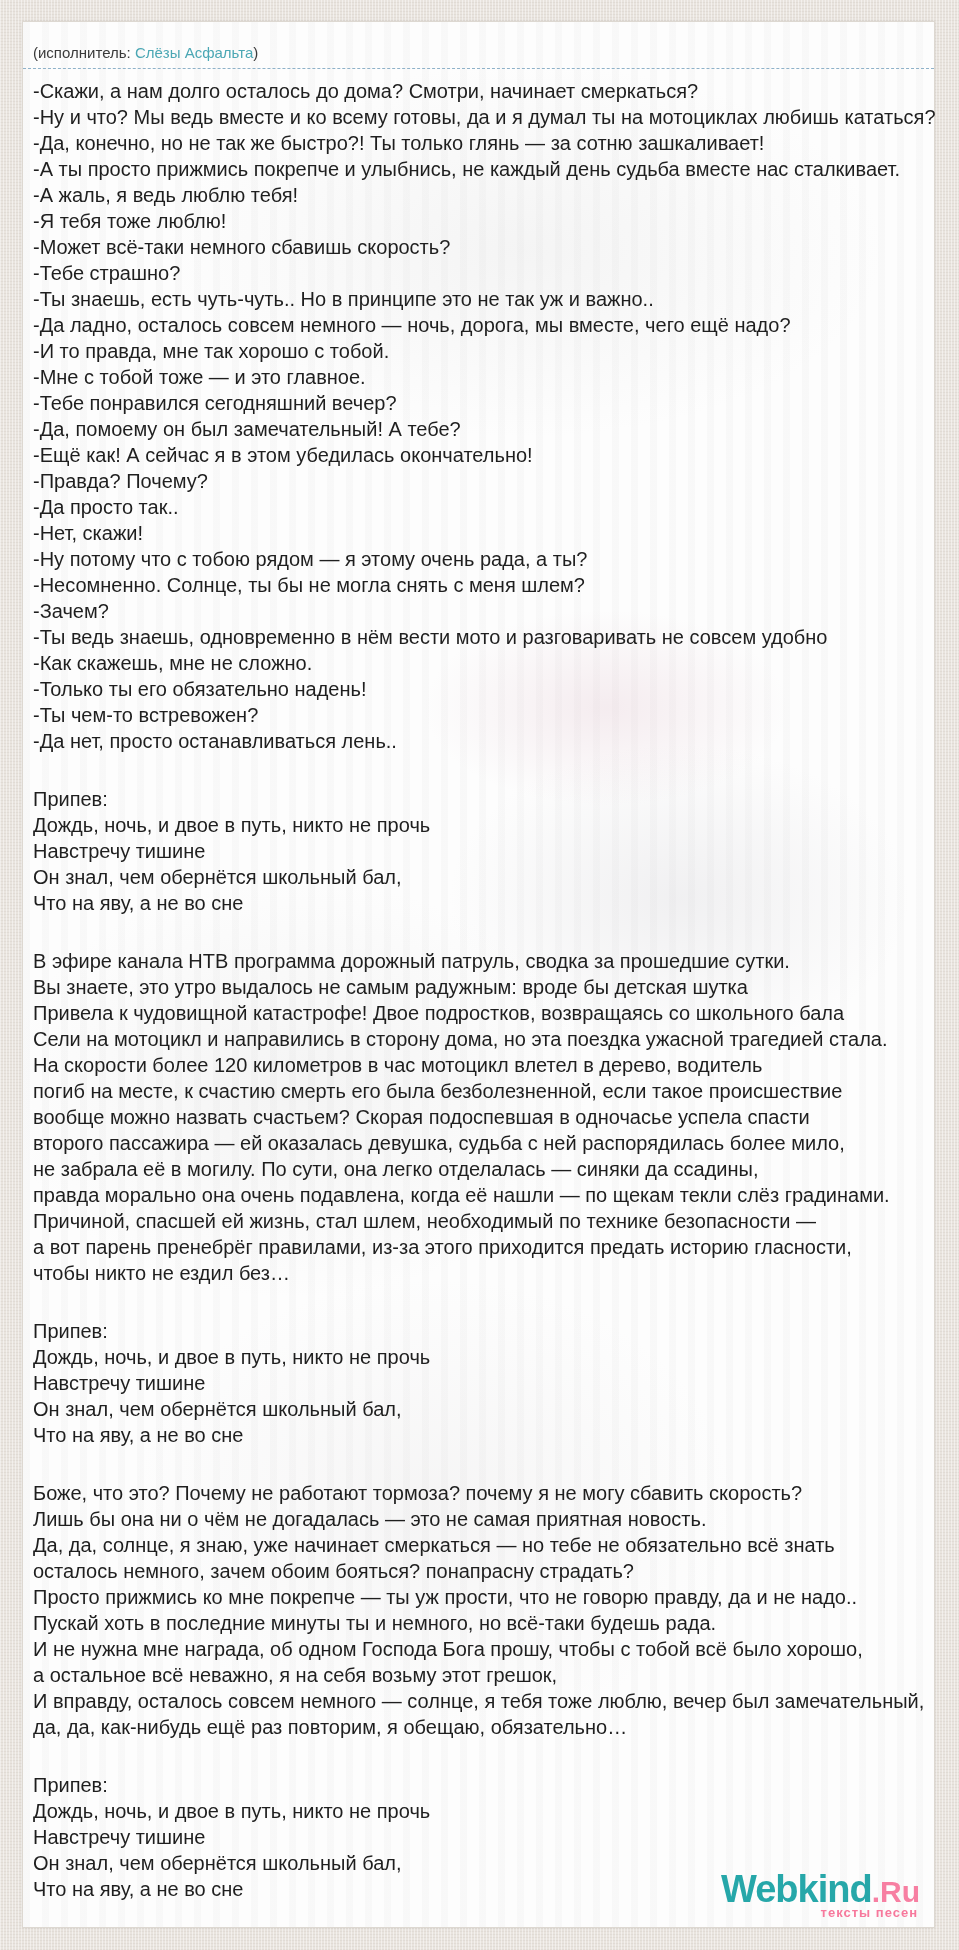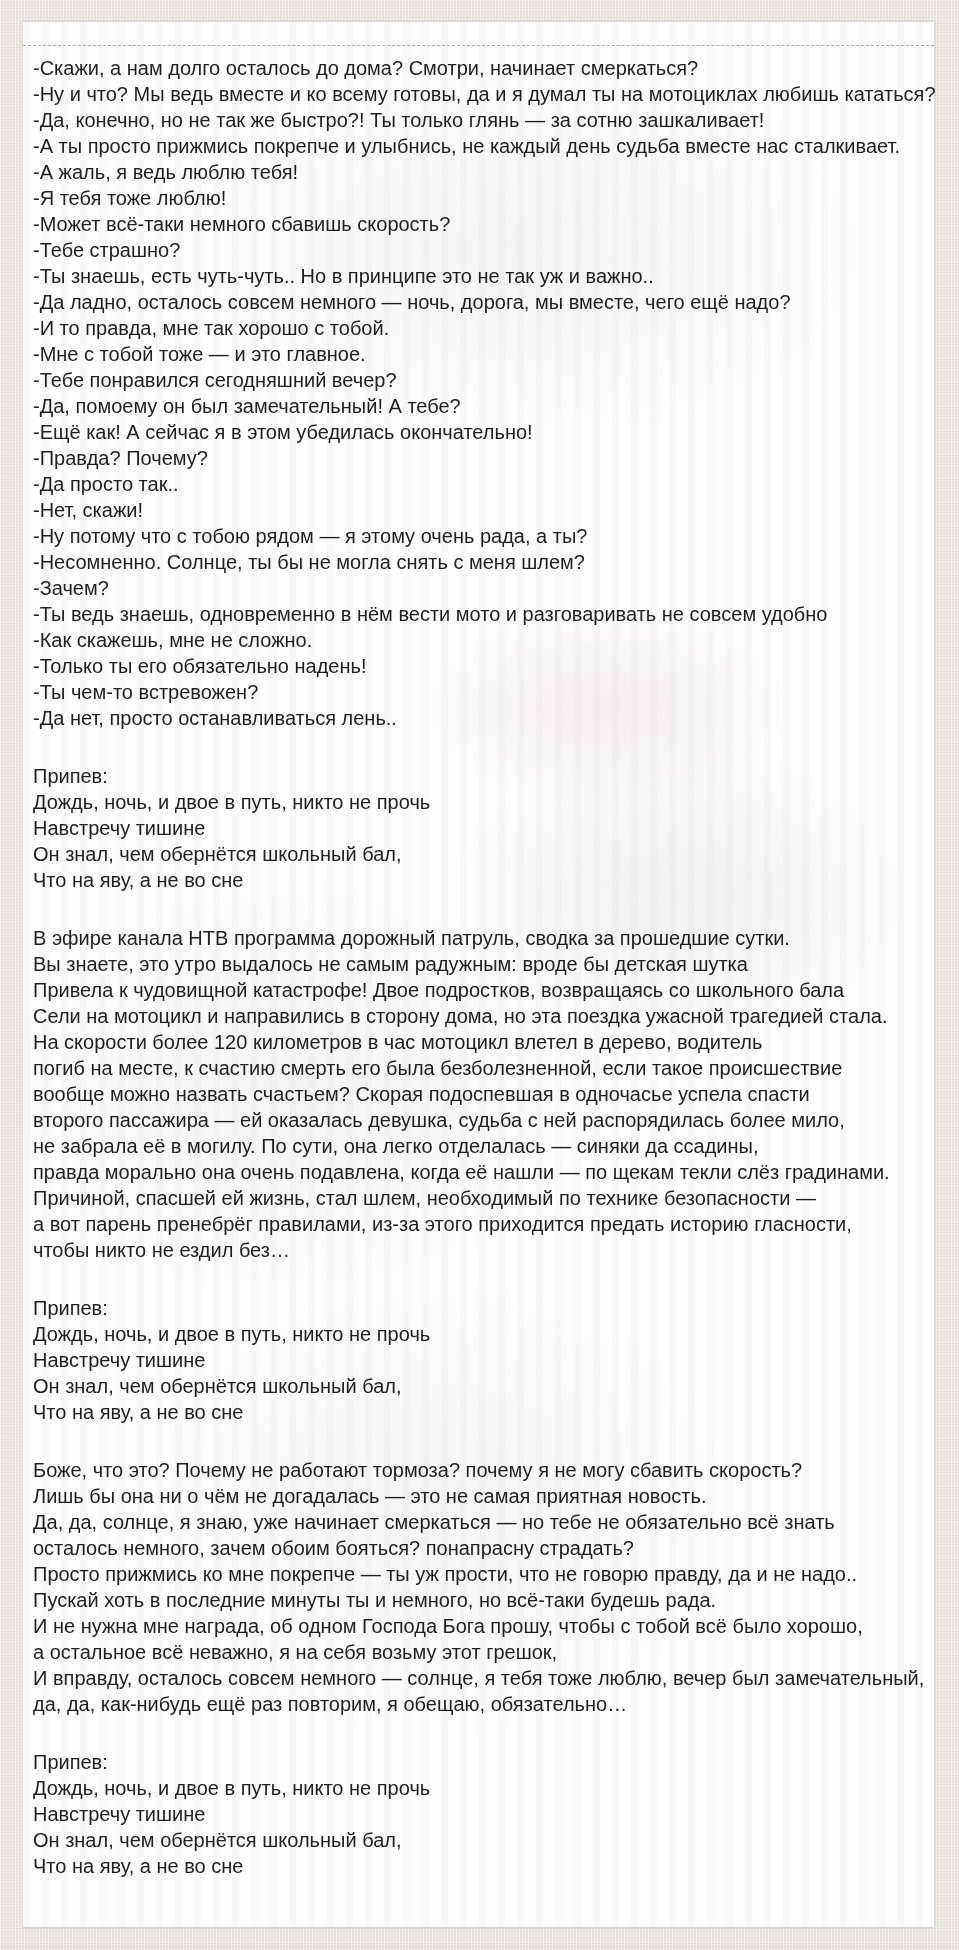--- a/index.html
+++ b/index.html
@@ -89,20 +89,28 @@
     margin-right: 2px;
   }
 </style>
 </head>
 <body>
 
 <div class="page">
   <div class="content-box">
 
 
+    <div class="artist-line">
+      <span>(исполнитель:</span>
+      <a class="artist-link">Слёзы Асфальта</a><span>)</span>
+    </div>
 
     <div class="separator"></div>
 
     <div class="lyrics" id="lyrics"><div class="section"><div class="line">-Скажи, а нам долго осталось до дома? Смотри, начинает смеркаться?</div><div class="line">-Ну и что? Мы ведь вместе и ко всему готовы, да и я думал ты на мотоциклах любишь кататься?</div><div class="line">-Да, конечно, но не так же быстро?! Ты только глянь — за сотню зашкаливает!</div><div class="line">-А ты просто прижмись покрепче и улыбнись, не каждый день судьба вместе нас сталкивает.</div><div class="line">-А жаль, я ведь люблю тебя!</div><div class="line">-Я тебя тоже люблю!</div><div class="line">-Может всё-таки немного сбавишь скорость?</div><div class="line">-Тебе страшно?</div><div class="line">-Ты знаешь, есть чуть-чуть.. Но в принципе это не так уж и важно..</div><div class="line">-Да ладно, осталось совсем немного — ночь, дорога, мы вместе, чего ещё надо?</div><div class="line">-И то правда, мне так хорошо с тобой.</div><div class="line">-Мне с тобой тоже — и это главное.</div><div class="line">-Тебе понравился сегодняшний вечер?</div><div class="line">-Да, помоему он был замечательный! А тебе?</div><div class="line">-Ещё как! А сейчас я в этом убедилась окончательно!</div><div class="line">-Правда? Почему?</div><div class="line">-Да просто так..</div><div class="line">-Нет, скажи!</div><div class="line">-Ну потому что с тобою рядом — я этому очень рада, а ты?</div><div class="line">-Несомненно. Солнце, ты бы не могла снять с меня шлем?</div><div class="line">-Зачем?</div><div class="line">-Ты ведь знаешь, одновременно в нём вести мото и разговаривать не совсем удобно</div><div class="line">-Как скажешь, мне не сложно.</div><div class="line">-Только ты его обязательно надень!</div><div class="line">-Ты чем-то встревожен?</div><div class="line">-Да нет, просто останавливаться лень..</div></div><div class="section"><div class="line">Припев:</div><div class="line">Дождь, ночь, и двое в путь, никто не прочь</div><div class="line">Навстречу тишине</div><div class="line">Он знал, чем обернётся школьный бал,</div><div class="line">Что на яву, а не во сне</div></div><div class="section"><div class="line">В эфире канала НТВ программа дорожный патруль, сводка за прошедшие сутки.</div><div class="line">Вы знаете, это утро выдалось не самым радужным: вроде бы детская шутка</div><div class="line">Привела к чудовищной катастрофе! Двое подростков, возвращаясь со школьного бала</div><div class="line">Сели на мотоцикл и направились в сторону дома, но эта поездка ужасной трагедией стала.</div><div class="line">На скорости более 120 километров в час мотоцикл влетел в дерево, водитель</div><div class="line">погиб на месте, к счастию смерть его была безболезненной, если такое происшествие</div><div class="line">вообще можно назвать счастьем? Скорая подоспевшая в одночасье успела спасти</div><div class="line">второго пассажира — ей оказалась девушка, судьба с ней распорядилась более мило,</div><div class="line">не забрала её в могилу. По сути, она легко отделалась — синяки да ссадины,</div><div class="line">правда морально она очень подавлена, когда её нашли — по щекам текли слёз градинами.</div><div class="line">Причиной, спасшей ей жизнь, стал шлем, необходимый по технике безопасности —</div><div class="line">а вот парень пренебрёг правилами, из-за этого приходится предать историю гласности,</div><div class="line">чтобы никто не ездил без…</div></div><div class="section"><div class="line">Припев:</div><div class="line">Дождь, ночь, и двое в путь, никто не прочь</div><div class="line">Навстречу тишине</div><div class="line">Он знал, чем обернётся школьный бал,</div><div class="line">Что на яву, а не во сне</div></div><div class="section"><div class="line">Боже, что это? Почему не работают тормоза? почему я не могу сбавить скорость?</div><div class="line">Лишь бы она ни о чём не догадалась — это не самая приятная новость.</div><div class="line">Да, да, солнце, я знаю, уже начинает смеркаться — но тебе не обязательно всё знать</div><div class="line">осталось немного, зачем обоим бояться? понапрасну страдать?</div><div class="line">Просто прижмись ко мне покрепче — ты уж прости, что не говорю правду, да и не надо..</div><div class="line">Пускай хоть в последние минуты ты и немного, но всё-таки будешь рада.</div><div class="line">И не нужна мне награда, об одном Господа Бога прошу, чтобы с тобой всё было хорошо,</div><div class="line">а остальное всё неважно, я на себя возьму этот грешок,</div><div class="line">И вправду, осталось совсем немного — солнце, я тебя тоже люблю, вечер был замечательный,</div><div class="line">да, да, как-нибудь ещё раз повторим, я обещаю, обязательно…</div></div><div class="section"><div class="line">Припев:</div><div class="line">Дождь, ночь, и двое в путь, никто не прочь</div><div class="line">Навстречу тишине</div><div class="line">Он знал, чем обернётся школьный бал,</div><div class="line">Что на яву, а не во сне</div></div></div>
 
+    <div class="logo">
+      <span class="logo-main">Webkind</span><span class="logo-suffix">.Ru</span>
+      <div class="logo-tagline">тексты песен</div>
+    </div>
 
   </div>
 </div>
 
 </body></html>

